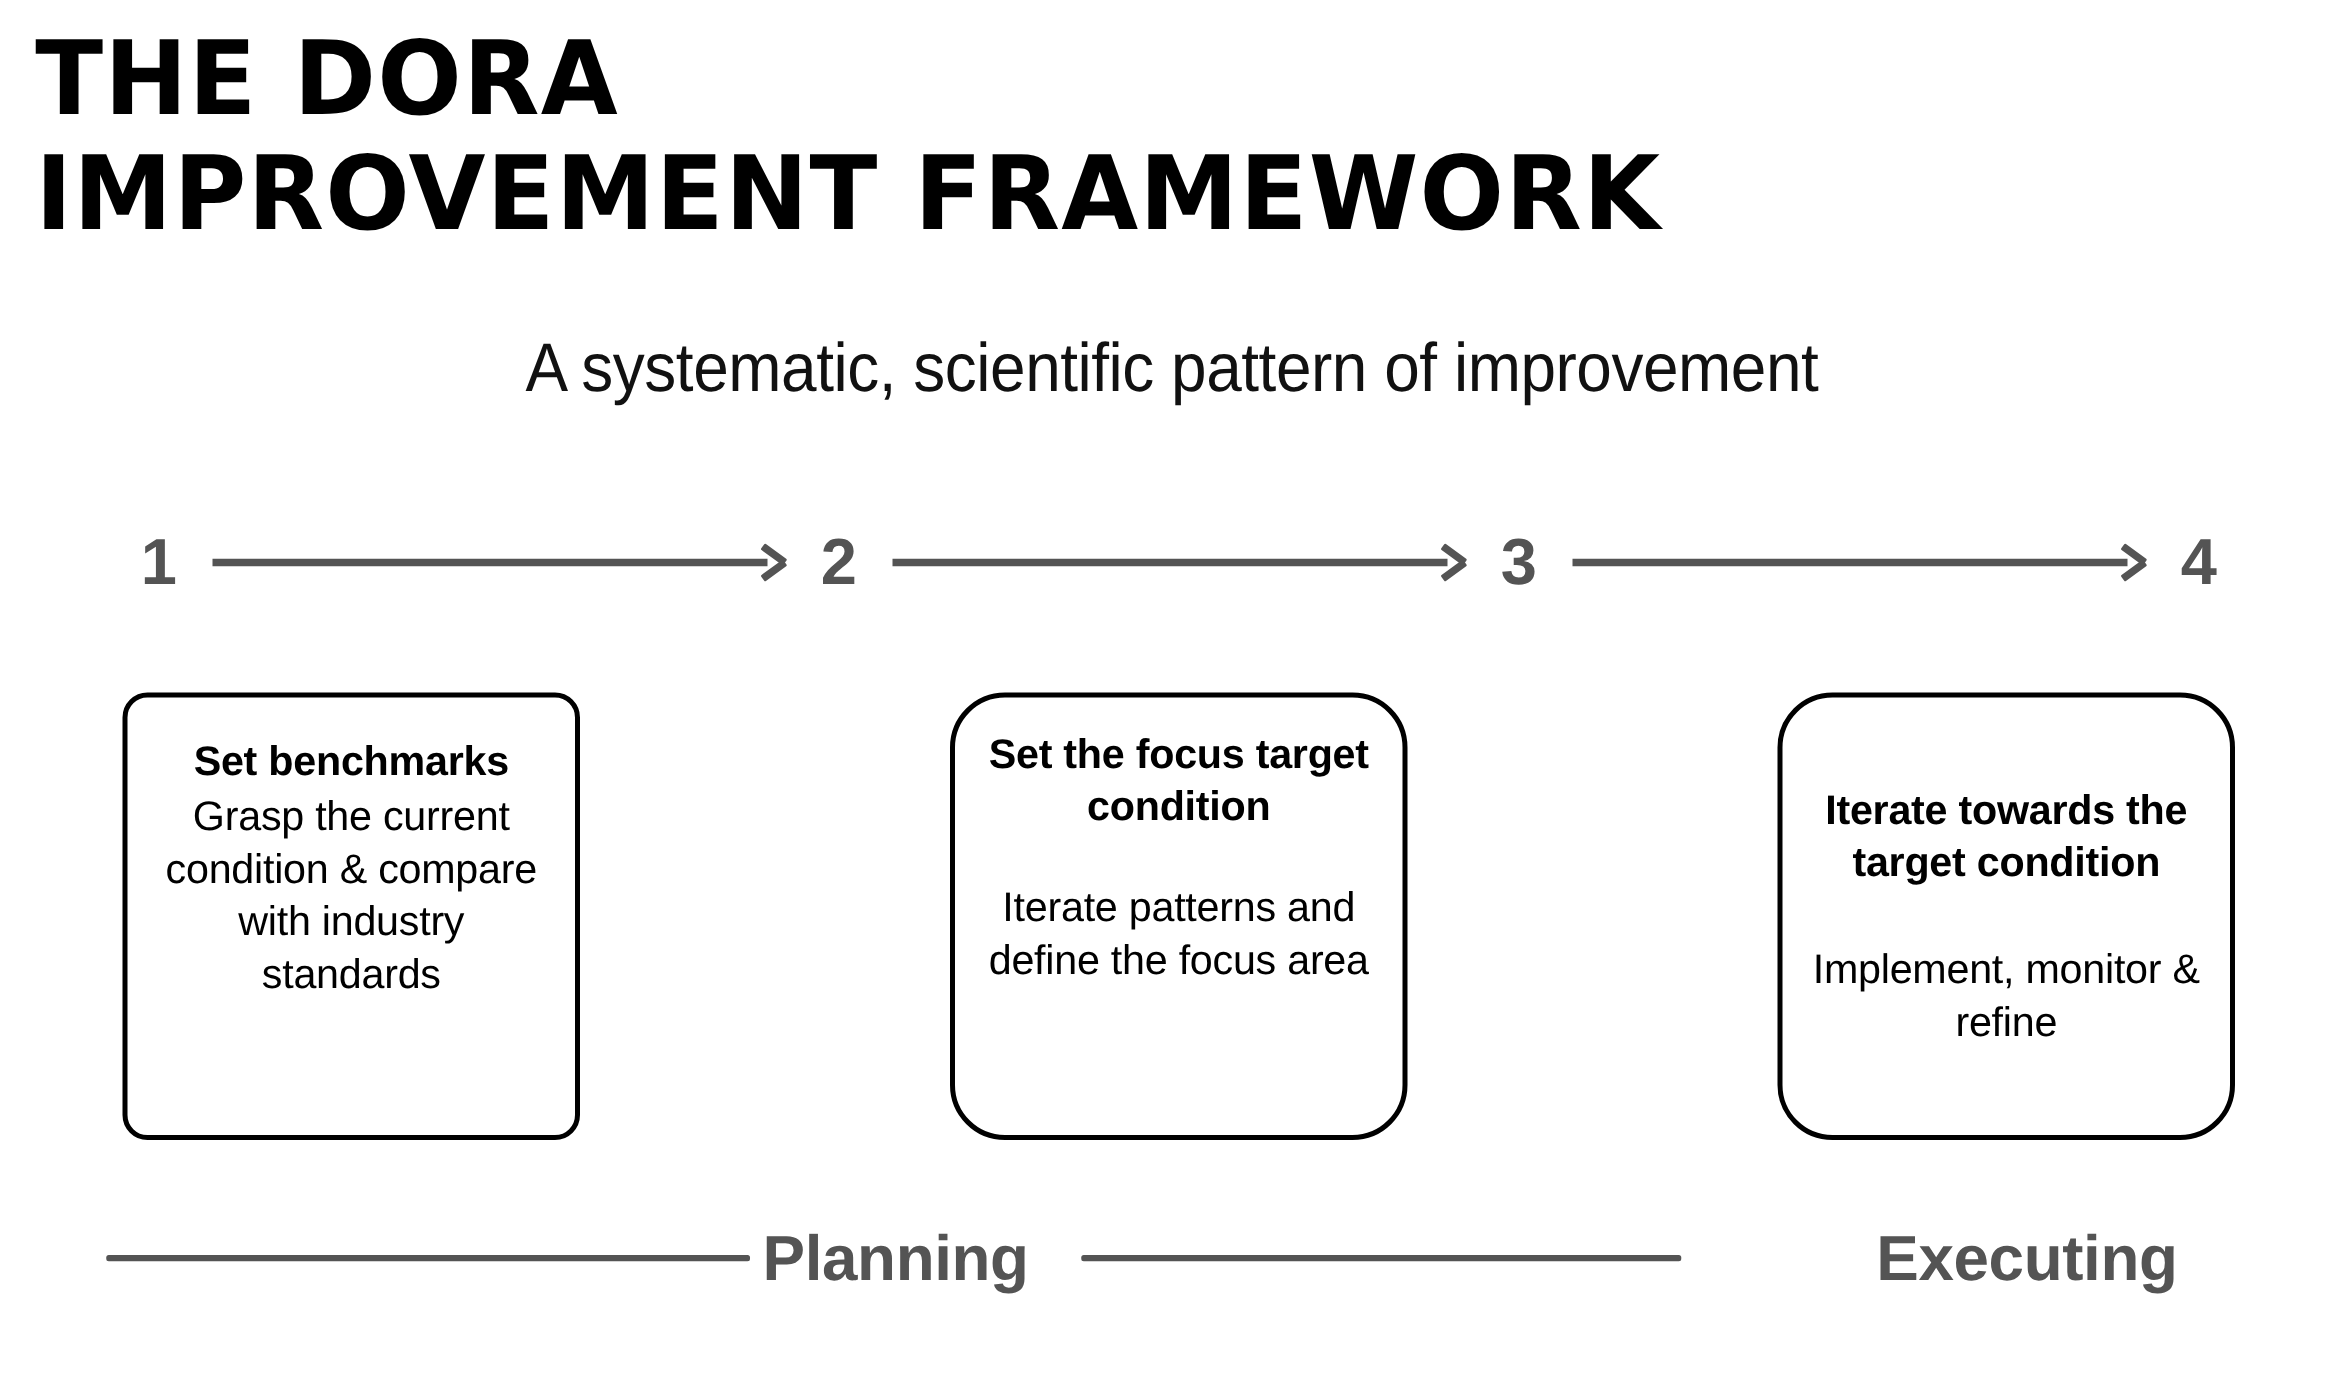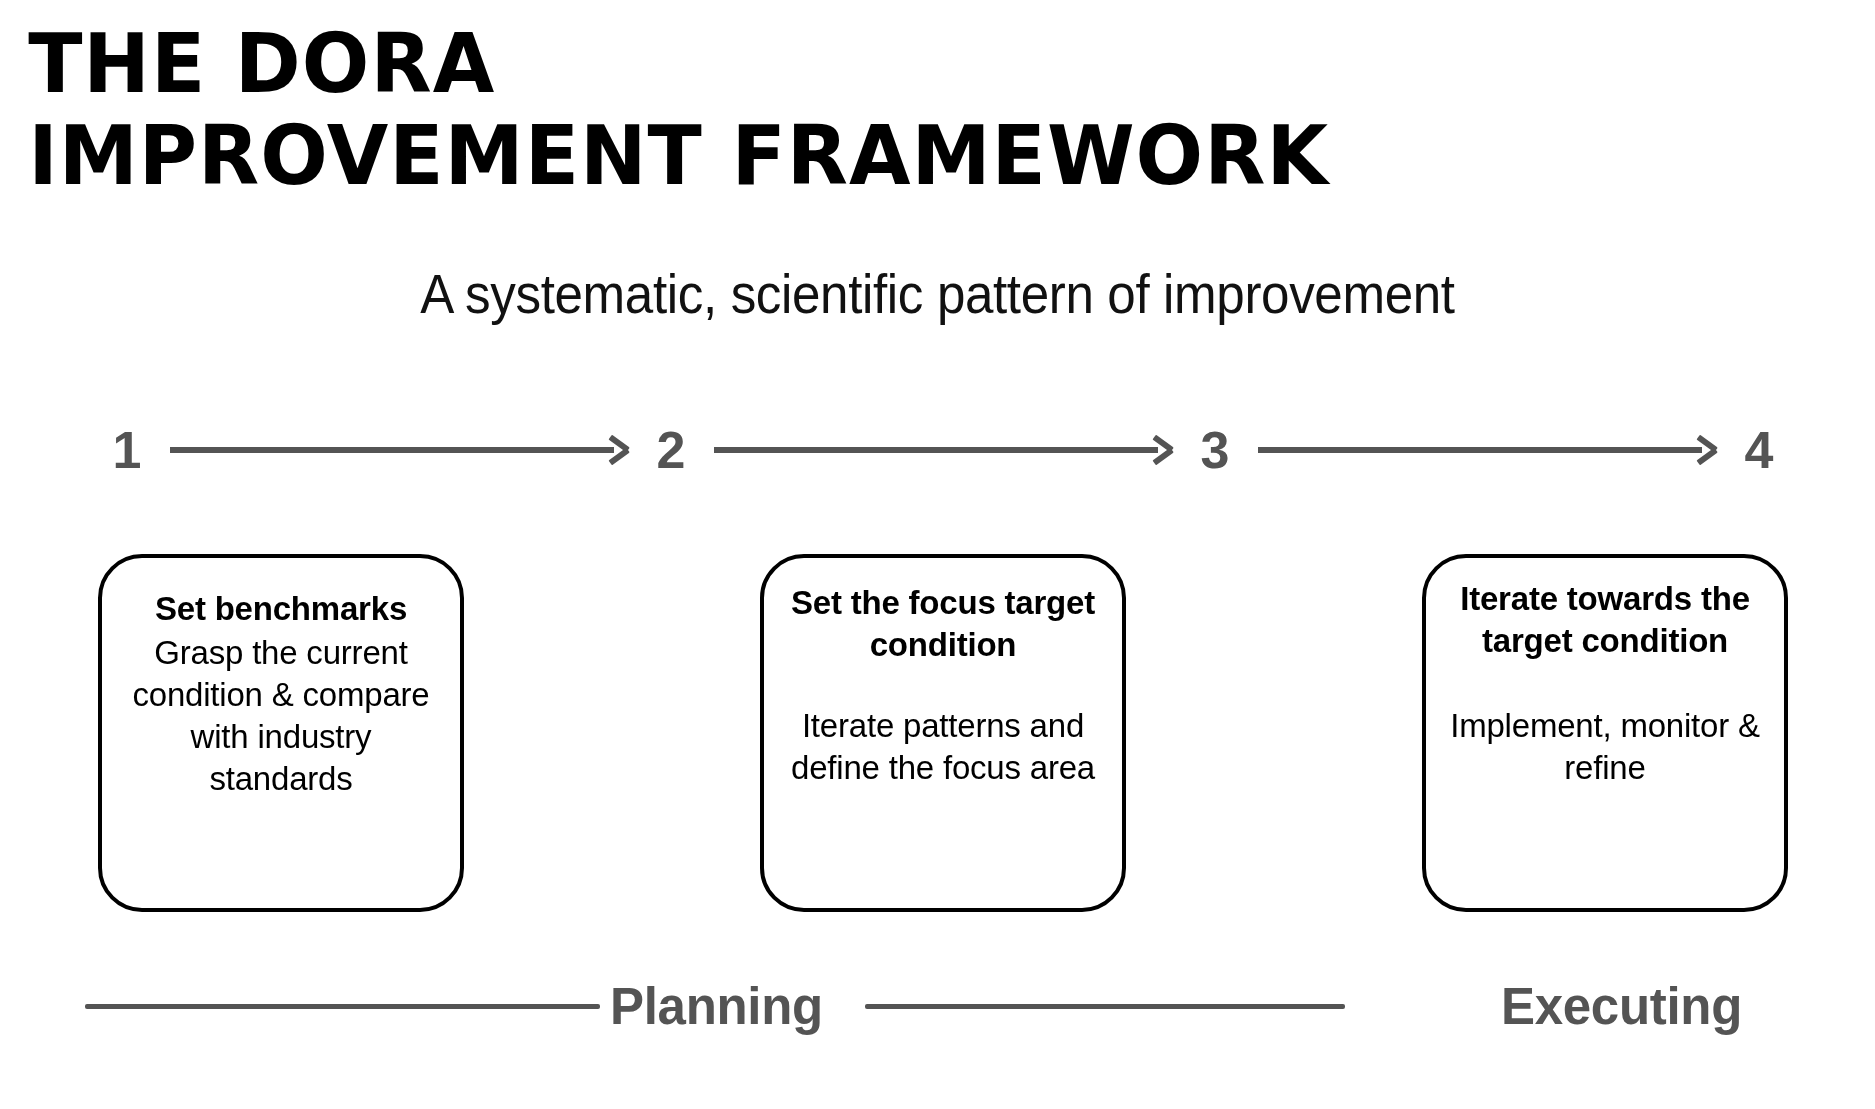--- a/index.html
+++ b/index.html
@@ -157,23 +157,23 @@
   }
   .card-body b { font-weight: 700; }
 
   
   .card--gap-large .card-body { margin-top: 48px; }
   .card--gap-none  .card-body { margin-top: 2px; }
   .card--gap-mid   .card-body { margin-top: 40px; }
   .card--gap-mid2  .card-body { margin-top: 44px; }
 
   .card--one   { padding-top: 42px; }
-  .card--two   { padding-top: 30px; }
+  .card--two   { padding-top: 30px; border-radius: 20px; }
   .card--three { padding-top: 24px; }
-  .card--four  { padding-top: 20px; }
+  .card--four  { padding-top: 20px; justify-content: center; }
 
   
   .phase-row {
     position: absolute;
     top: 978px;
     left: 85px;
     width: 1705px;
     height: 56px;
   }
   .phase-line {

